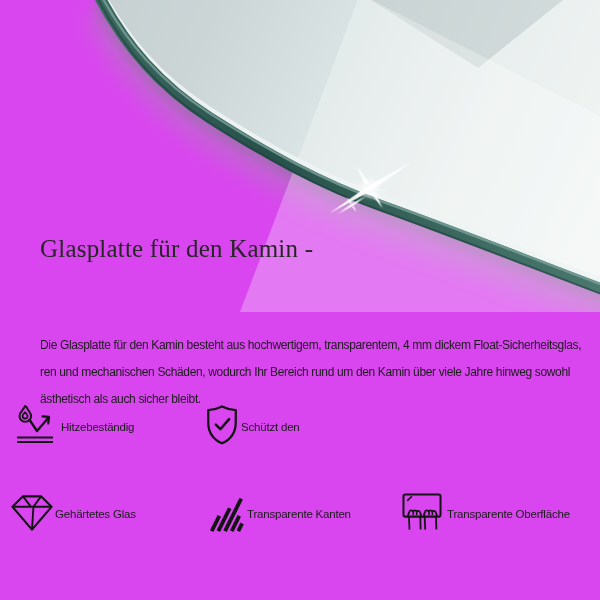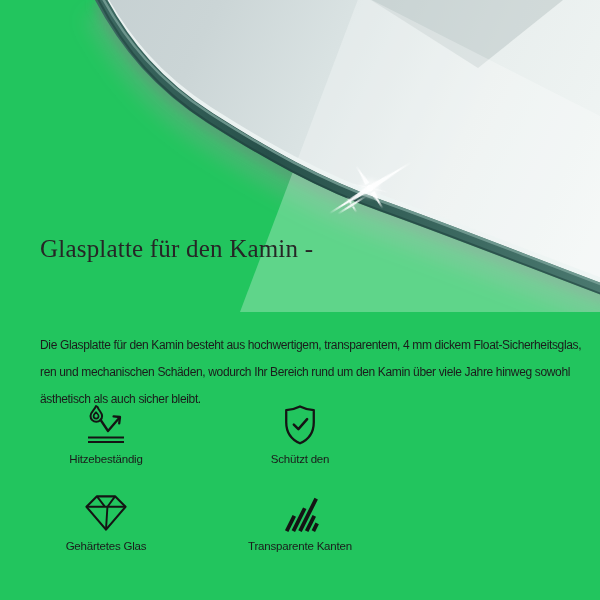--- a/index.html
+++ b/index.html
@@ -1,34 +1,34 @@
 <!DOCTYPE html>
 <html><head>
 <meta charset="utf-8">
 <style>
   html,body { margin:0; padding:0; background:#ffffff; }
   .canvas {
-    position:relative; width:600px; height:600px; background:#22c55e;
+    position:relative; width:600px; height:600px; background:#d946ef;
     overflow:hidden; font-family:"Liberation Sans", sans-serif;
   }
   .hero { position:absolute; top:0; left:0; width:600px; height:312px; }
   .heading {
     position:absolute; left:40px; top:231px;
     font-family:"Liberation Serif", serif; font-weight:400;
     font-size:25px; line-height:36px; color:#262626; letter-spacing:.2px;
   }
   .para {
     position:absolute; left:40px; top:308px;
     font-size:12px; line-height:27px; letter-spacing:-0.35px; color:#1b1b1b;margin-top:24px;
   }
   .para .pline { white-space:nowrap; }
   .features-row { position:absolute; left:9px; width:582px; display:flex; }
   .row-1 { top:400px; }
   .row-2 { top:487px; }
-  .feature { width:194px; display:flex; flex-direction:column; align-items:center;justify-content:flex-end; }
+  .feature { width:194px; display:flex; flex-direction:row; align-items:center; }
   .icon-box { height:46px; display:flex; align-items:flex-end; justify-content:center; }
   .feature-label { margin-top:7px; font-size:11.5px; letter-spacing:-0.2px; color:#1b1b1b; }
   .icon-stroke { stroke:#141414; fill:none; }
 </style>
 </head>
 <body>
 
 <div class="canvas">
 
   <div class="hero">
@@ -146,15 +146,34 @@
 
     <div class="feature">
       <div class="icon-box">
         <svg width="44" height="40" viewBox="0 0 44 42">
           <path class="icon-stroke" stroke-width="4" d="M8 40 L16 24 M15 40 L27 16 M22 40 L39 6 M29 40 L37 24 M36 40 L40 32"></path>
         </svg>
       </div>
       <div class="feature-label">Transparente Kanten</div>
     </div>
 
+    <div class="feature">
+      <div class="icon-box">
+        <svg width="50" height="42" viewBox="0 0 54 44">
+          <rect class="icon-stroke" stroke-width="2.2" x="7" y="3" width="40" height="24" rx="2"></rect>
+          <path class="icon-stroke" stroke-width="1.8" stroke-linecap="round" d="M11.5 9.5 L15.5 5.5"></path>
+
+          <g>
+            <path fill="#ffffff" class="icon-stroke" stroke-width="1.9" stroke-linejoin="round" d="M13.5 41 L13 29 C12 27 12 24 13.2 22.3 a2.1 2.1 0 0 1 4.1 -0.6 a2 2 0 0 1 3.8 0 a2 2 0 0 1 3.7 0.6 C26 24 26 27 25.2 29 L25.5 41"></path>
+            <path class="icon-stroke" stroke-width="1.6" d="M17.6 21.5 V25.5 M21.2 21.5 V25.5"></path>
+          </g>
+
+          <g>
+            <path fill="#ffffff" class="icon-stroke" stroke-width="1.9" stroke-linejoin="round" d="M30.5 41 L30 29 C29 27 29 24 30.2 22.3 a2.1 2.1 0 0 1 4.1 -0.6 a2 2 0 0 1 3.8 0 a2 2 0 0 1 3.7 0.6 C43 24 43 27 42.2 29 L42.5 41"></path>
+            <path class="icon-stroke" stroke-width="1.6" d="M34.6 21.5 V25.5 M38.2 21.5 V25.5"></path>
+          </g>
+        </svg>
+      </div>
+      <div class="feature-label">Transparente Oberfläche</div>
+    </div>
   </div>
 
 </div>
 
 </body></html>

